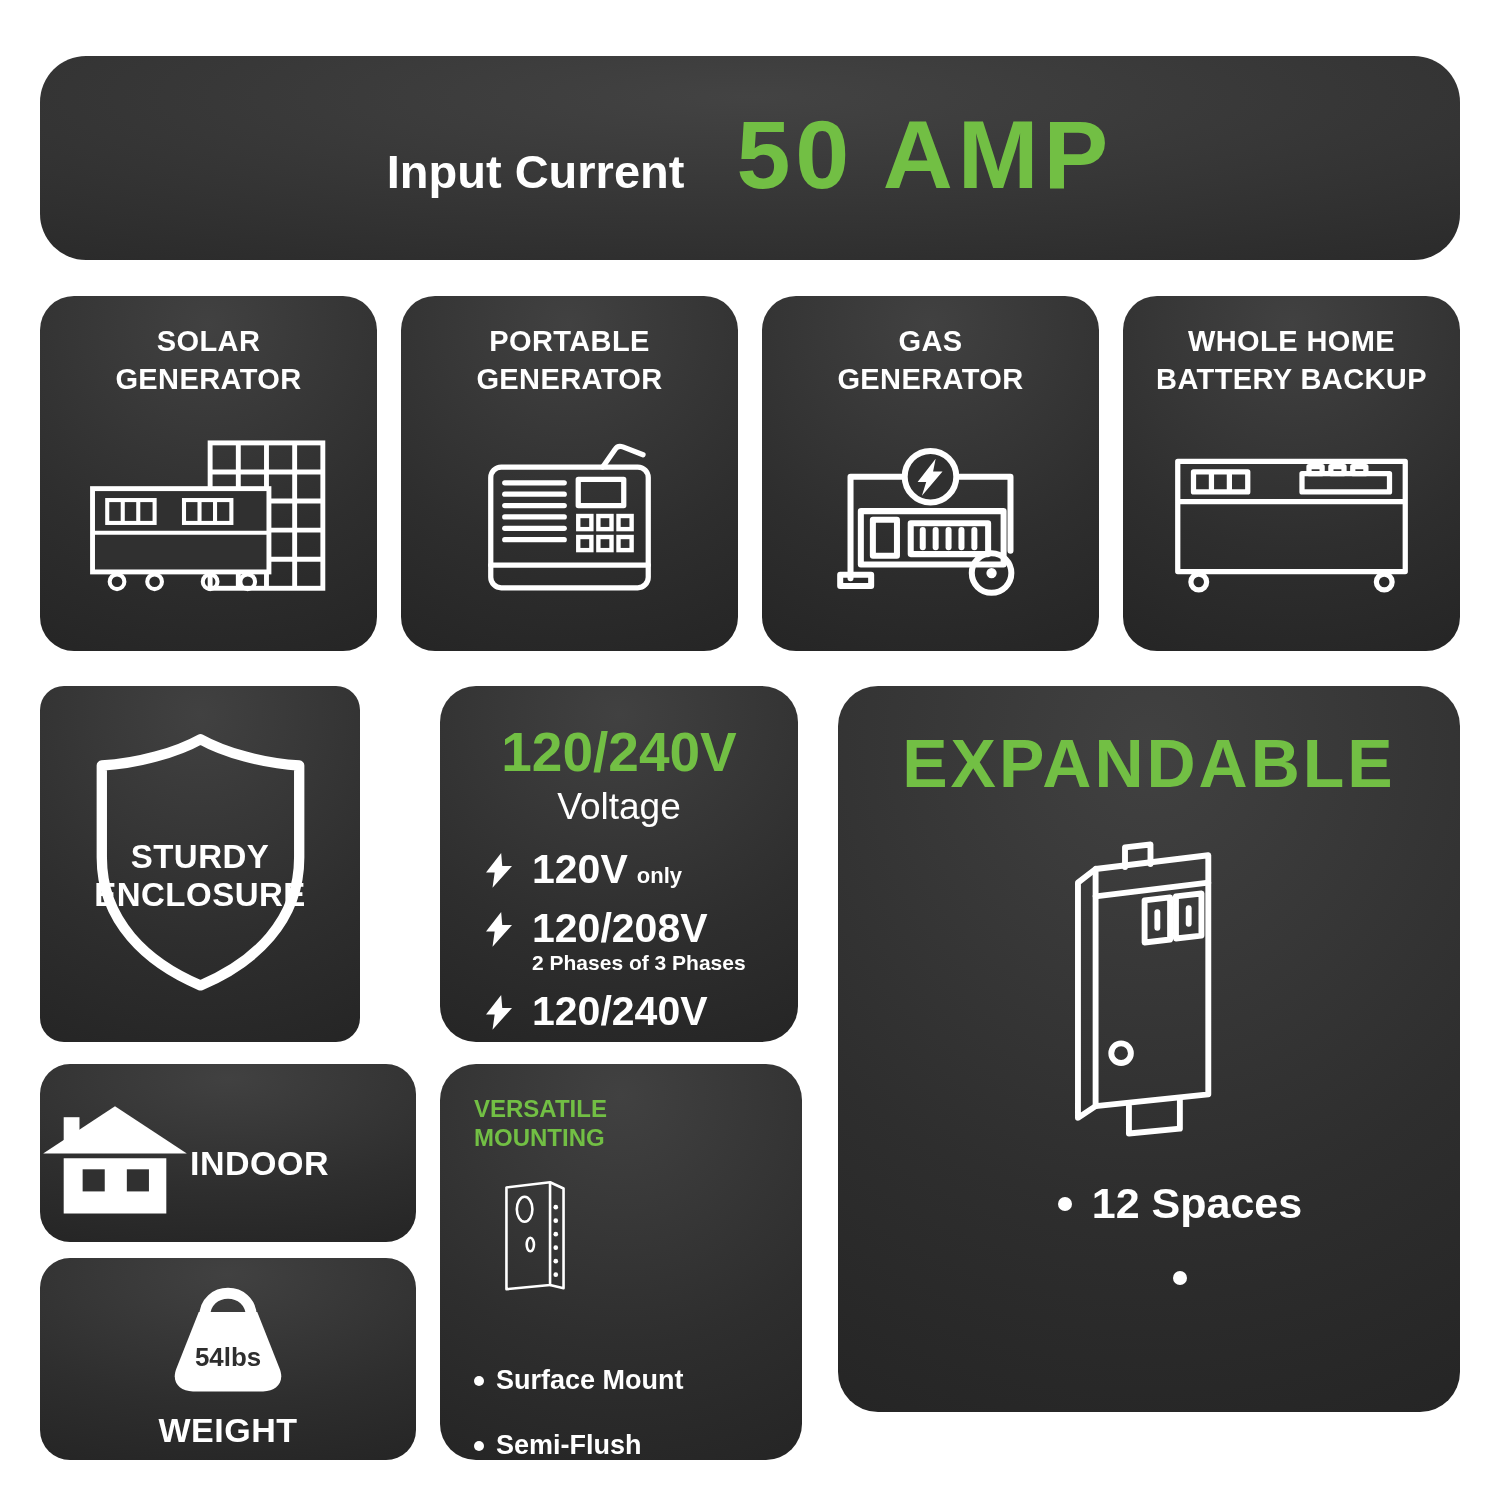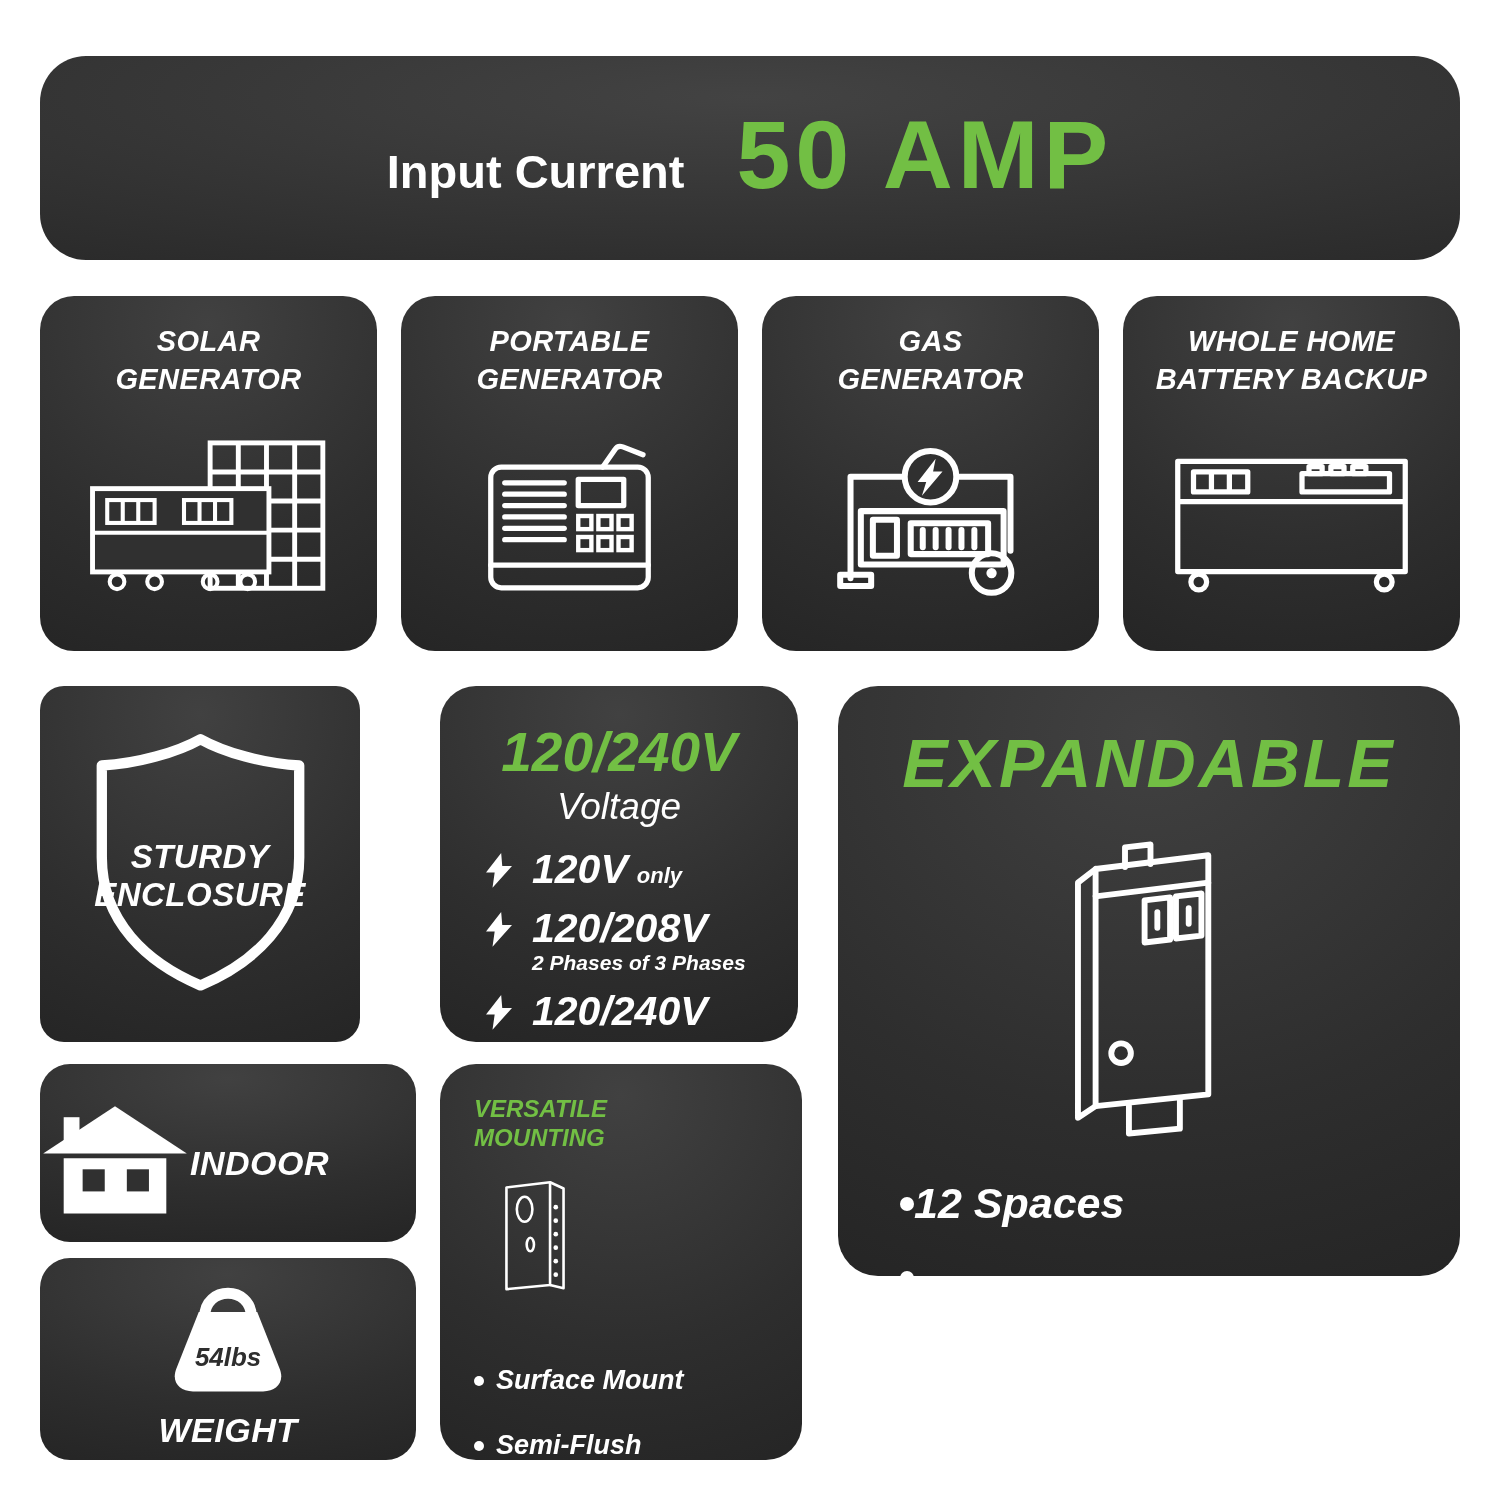--- a/index.html
+++ b/index.html
@@ -4,21 +4,20 @@
 <style>
   * { margin:0; padding:0; box-sizing:border-box; }
   html,body { width:1500px; height:1500px; }
   body { background:#ffffff; font-family:"Liberation Sans", sans-serif; position:relative; overflow:hidden; }
   svg { display:block; }
   .pre { white-space:pre-line; }
 
   .card {
     position:absolute;
     background: radial-gradient(130% 115% at 50% 8%, #414141 0%, #2e2e2e 55%, #222222 100%);
-    font-style: italic;
   }
 
   
   .banner {
     position:absolute; left:40px; top:56px; width:1420px; height:204px;
     border-radius:46px;
     background: radial-gradient(120% 140% at 50% 20%, #434343 0%, #2e2e2e 60%, #212121 100%);
     display:flex; justify-content:center; align-items:baseline; gap:52px;
     padding-top:50px; line-height:1;
   }
@@ -46,25 +45,25 @@
   .volt-value { margin-top:34px; text-align:center; color:#72BF44; font-size:55px; font-weight:bold; }
   .volt-label { text-align:center; color:#ffffff; font-size:37px; font-weight:normal; margin-top:2px; }
   .volt-options { margin-top:20px; padding-left:12px; display:flex; flex-direction:column; gap:16px; }
   .volt-row { display:flex; align-items:flex-start; gap:20px; }
   .icon-bolt { width:26px; flex:0 0 26px; margin-top:5px; }
   .volt-main { color:#ffffff; font-size:41px; font-weight:bold; line-height:1.05; }
   .volt-suffix { color:#ffffff; font-size:22px; font-weight:bold; margin-left:9px; }
   .volt-sub { color:#ffffff; font-size:21px; font-weight:bold; line-height:1.05; margin-top:2px; }
 
   
-  .expandable-card { left:838px; top:686px; width:622px; height:590px; border-radius:40px; }
+  .expandable-card { left:838px; top:686px; width:622px; height:726px; border-radius:40px; }
   .exp-title { margin-top:38px; text-align:center; color:#72BF44; font-size:68px; font-weight:bold; letter-spacing:3px; }
   .icon-breaker { width:245px; margin:16px auto 0; }
   .exp-bullets { margin:26px 0 0 62px; display:flex; flex-direction:column; gap:20px; }
-  .exp-bullet { display:flex; align-items:flex-start; gap:0; }
+  .exp-bullet { display:flex; align-items:flex-start; gap:20px;justify-content:center; }
   .exp-bullet-text { color:#ffffff; font-size:43px; font-weight:bold; line-height:1.25; }
   .dot { width:14px; height:14px; border-radius:50%; background:#ffffff; flex:0 0 14px; margin-top:20px; }
   .dot.small { width:10px; height:10px; flex:0 0 10px; margin-top:13px; }
 
   
   .indoor-card { left:40px; top:1064px; width:376px; height:178px; border-radius:30px;
     display:flex; flex-direction:row; align-items:center; padding-top:16px; }
   .icon-house { width:150px; }
   .small-label { color:#ffffff; font-size:34px; font-weight:bold; letter-spacing:0.5px; margin-top:5px; }
 

